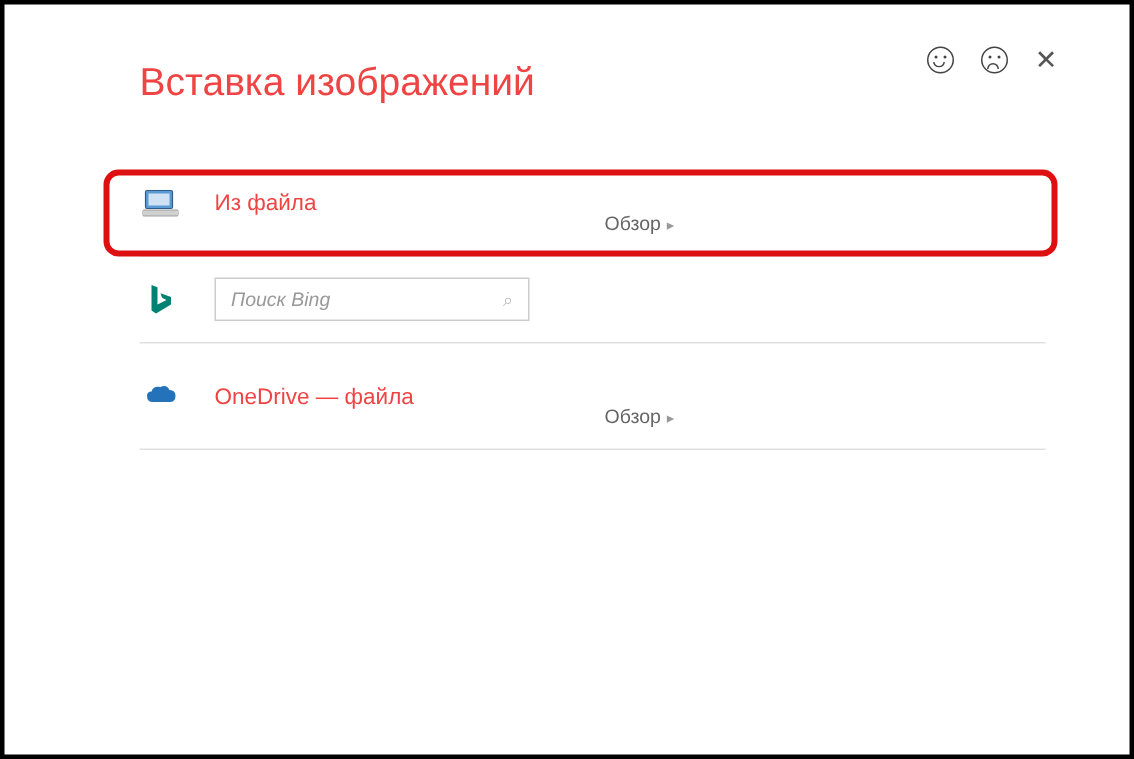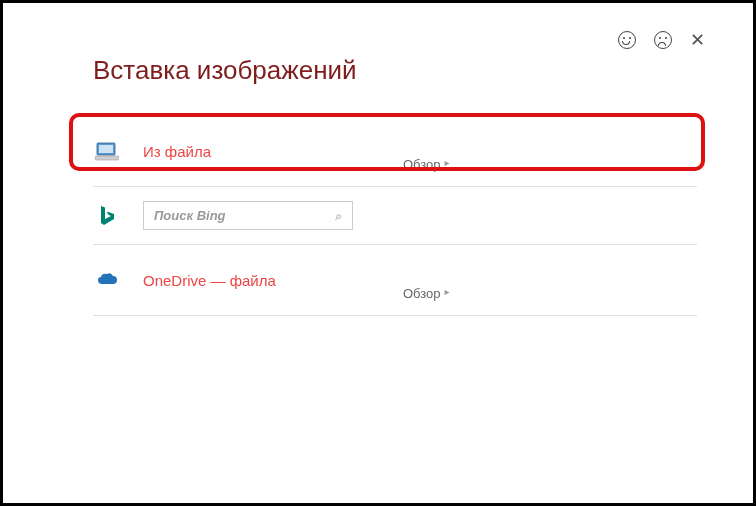--- a/index.html
+++ b/index.html
@@ -67,22 +67,22 @@
     .close-x {
       font-size: 18px;
       color: #555;
       cursor: pointer;
       font-weight: 300;
       line-height: 1;
     }
     .dialog-title {
       font-size: 26px;
       font-weight: 300;
-      color: #7f1d1d;
-      margin-top: 28px;
+      color: #ef4444;
+      margin-top: 12px;
       margin-bottom: 30px;
       margin-left: 42px;
     }
     .option-row {
       display: flex;
       align-items: center;
       padding: 14px 0;
       border-bottom: 1px solid #e0e0e0;
       margin-left: 42px;
       margin-right: 8px;
@@ -99,39 +99,38 @@
     .option-label {
       font-size: 15px;
       color: #ef4444;
       flex: 0 0 260px;
     }
     .option-action {
       font-size: 13px;
       color: #666;
       cursor: pointer;
       display: flex;
-      align-items: flex-start;
+      align-items: flex-end;
       gap: 4px;
       margin-top: 27px;
     }
     .chev {
       font-size: 10px;
       color: #999;
     }
     .search-box {
       border: 1px solid #ccc;
       padding: 6px 10px;
       width: 210px;
       font-size: 13px;
       color: #999;
       display: flex;
       align-items: center;
       justify-content: space-between;
       font-style: italic;
-      font-weight: bold;
     }
     .search-glyph {
       font-size: 12px;
       color: #bbb;
       font-style: normal;
     }
     .highlight-box {
       position: absolute;
       border: 4px solid #d11;
       border-radius: 10px;

